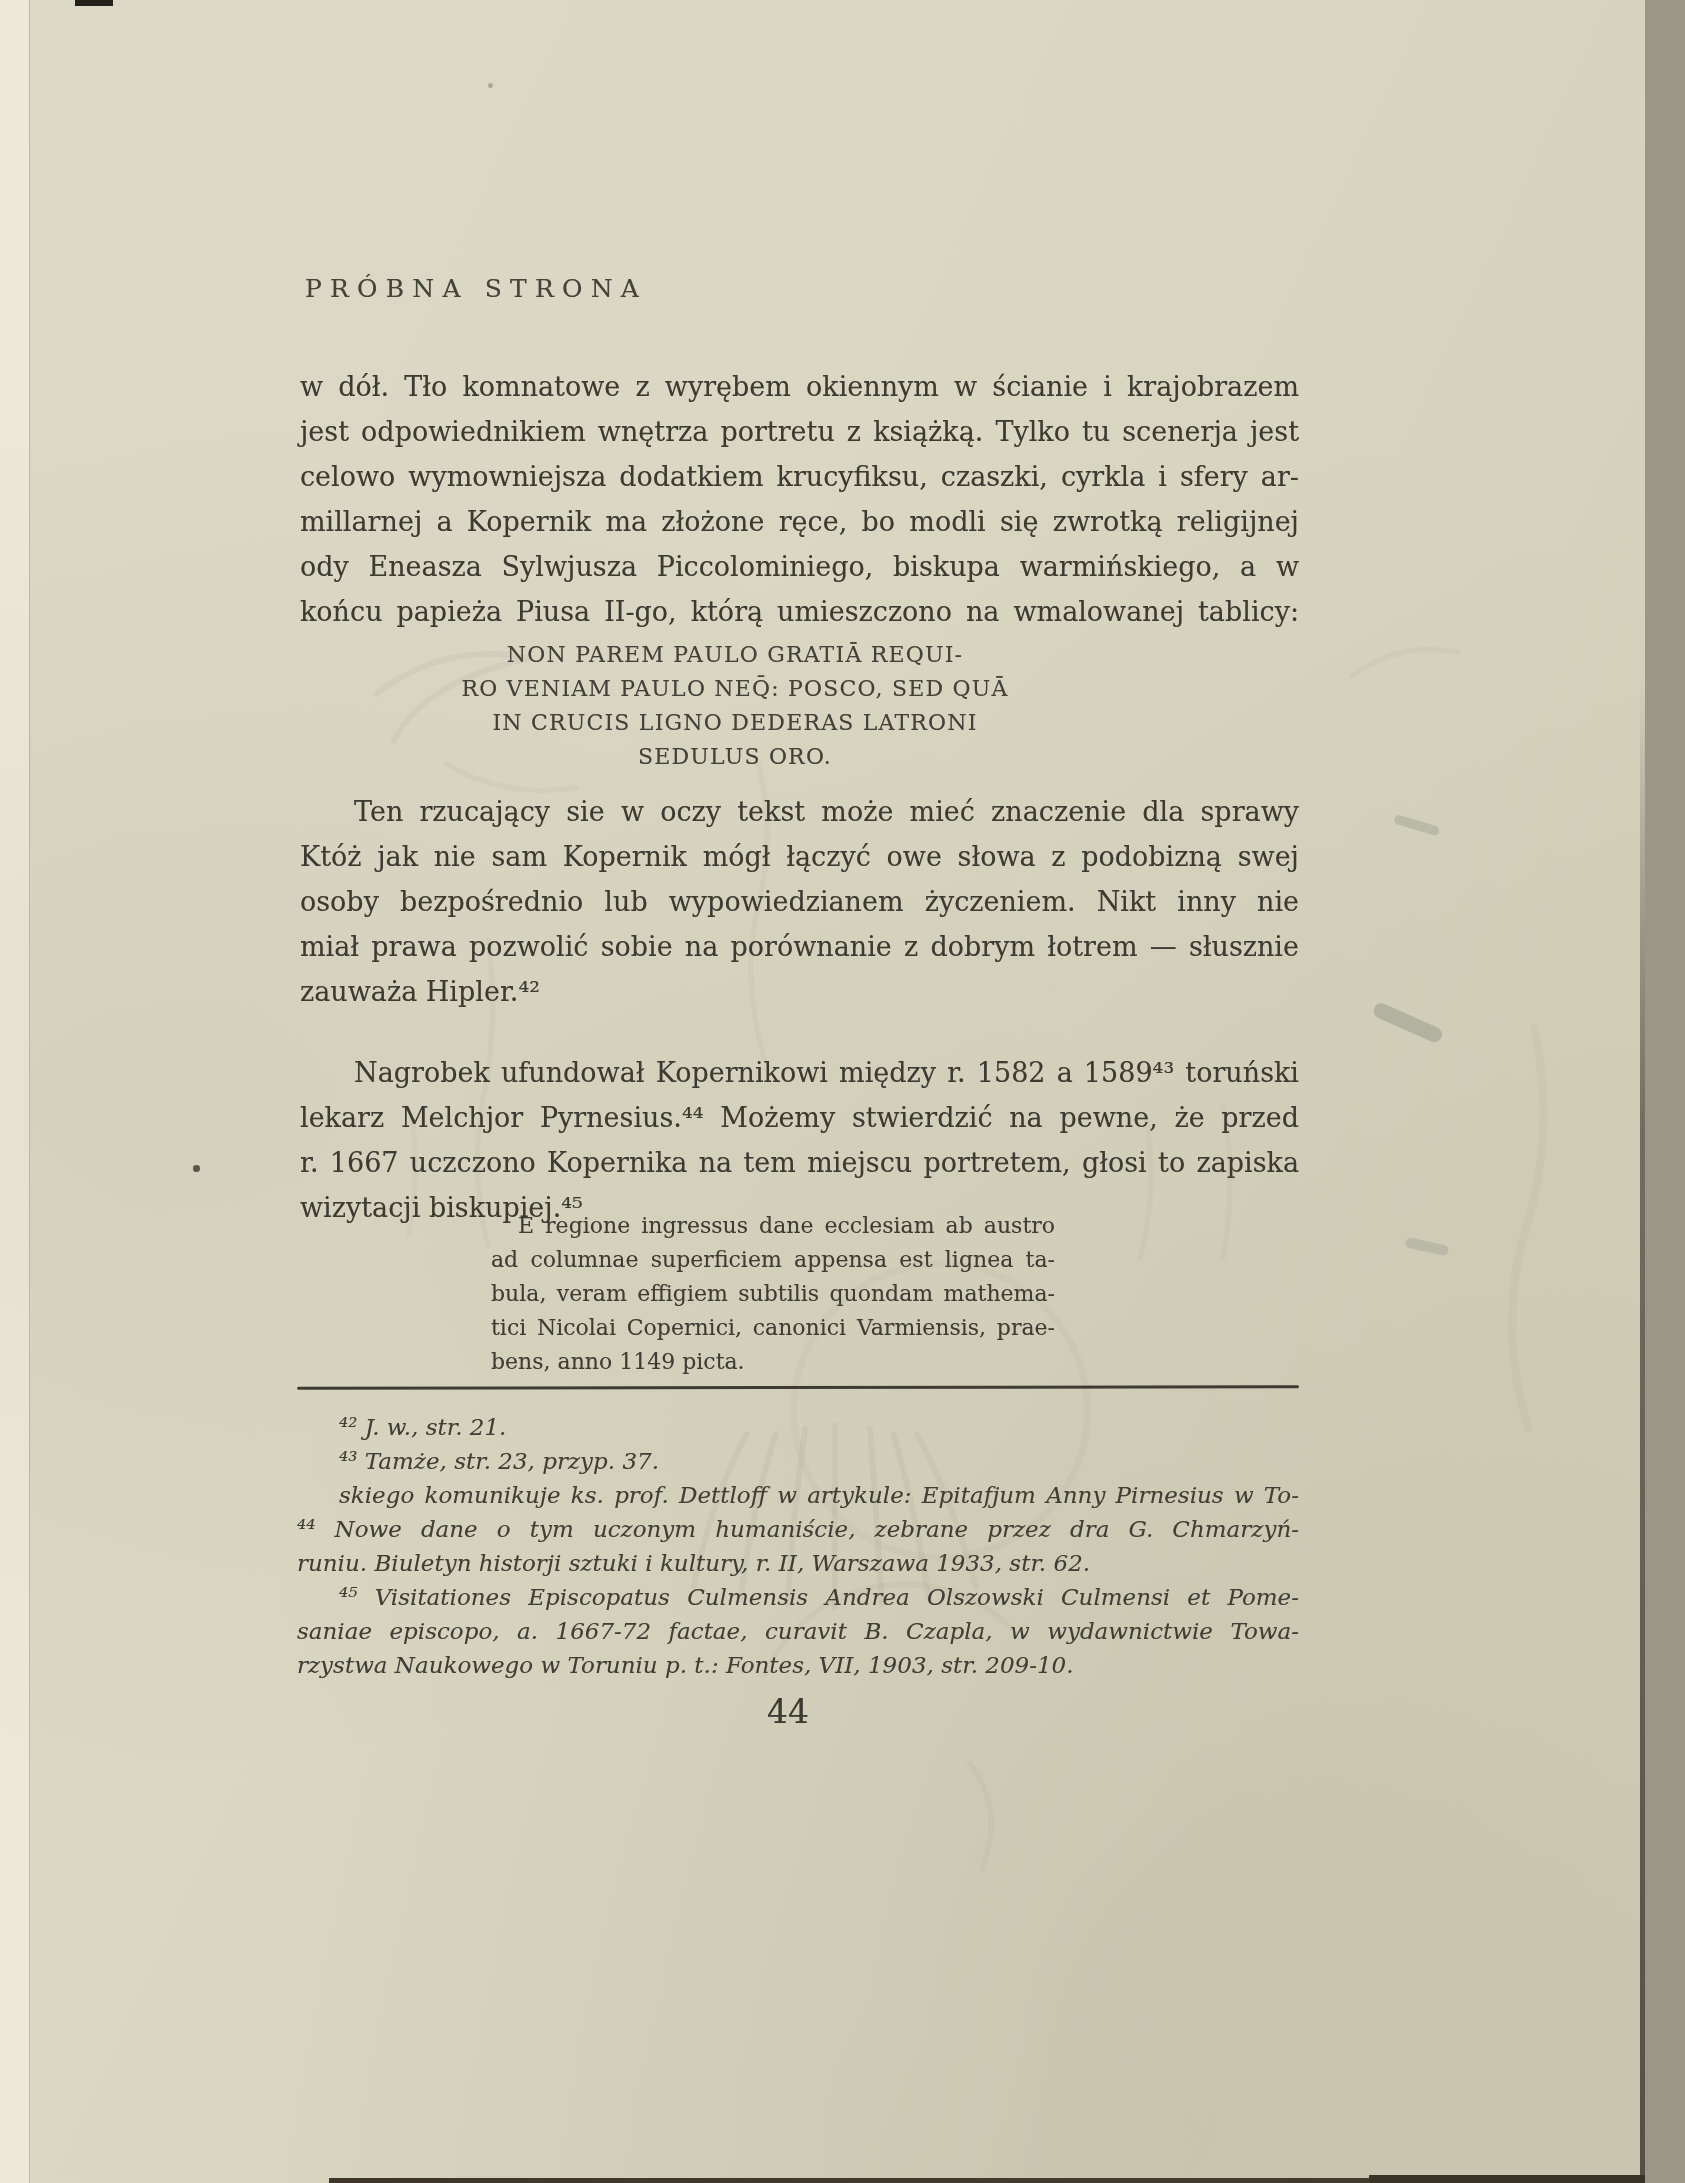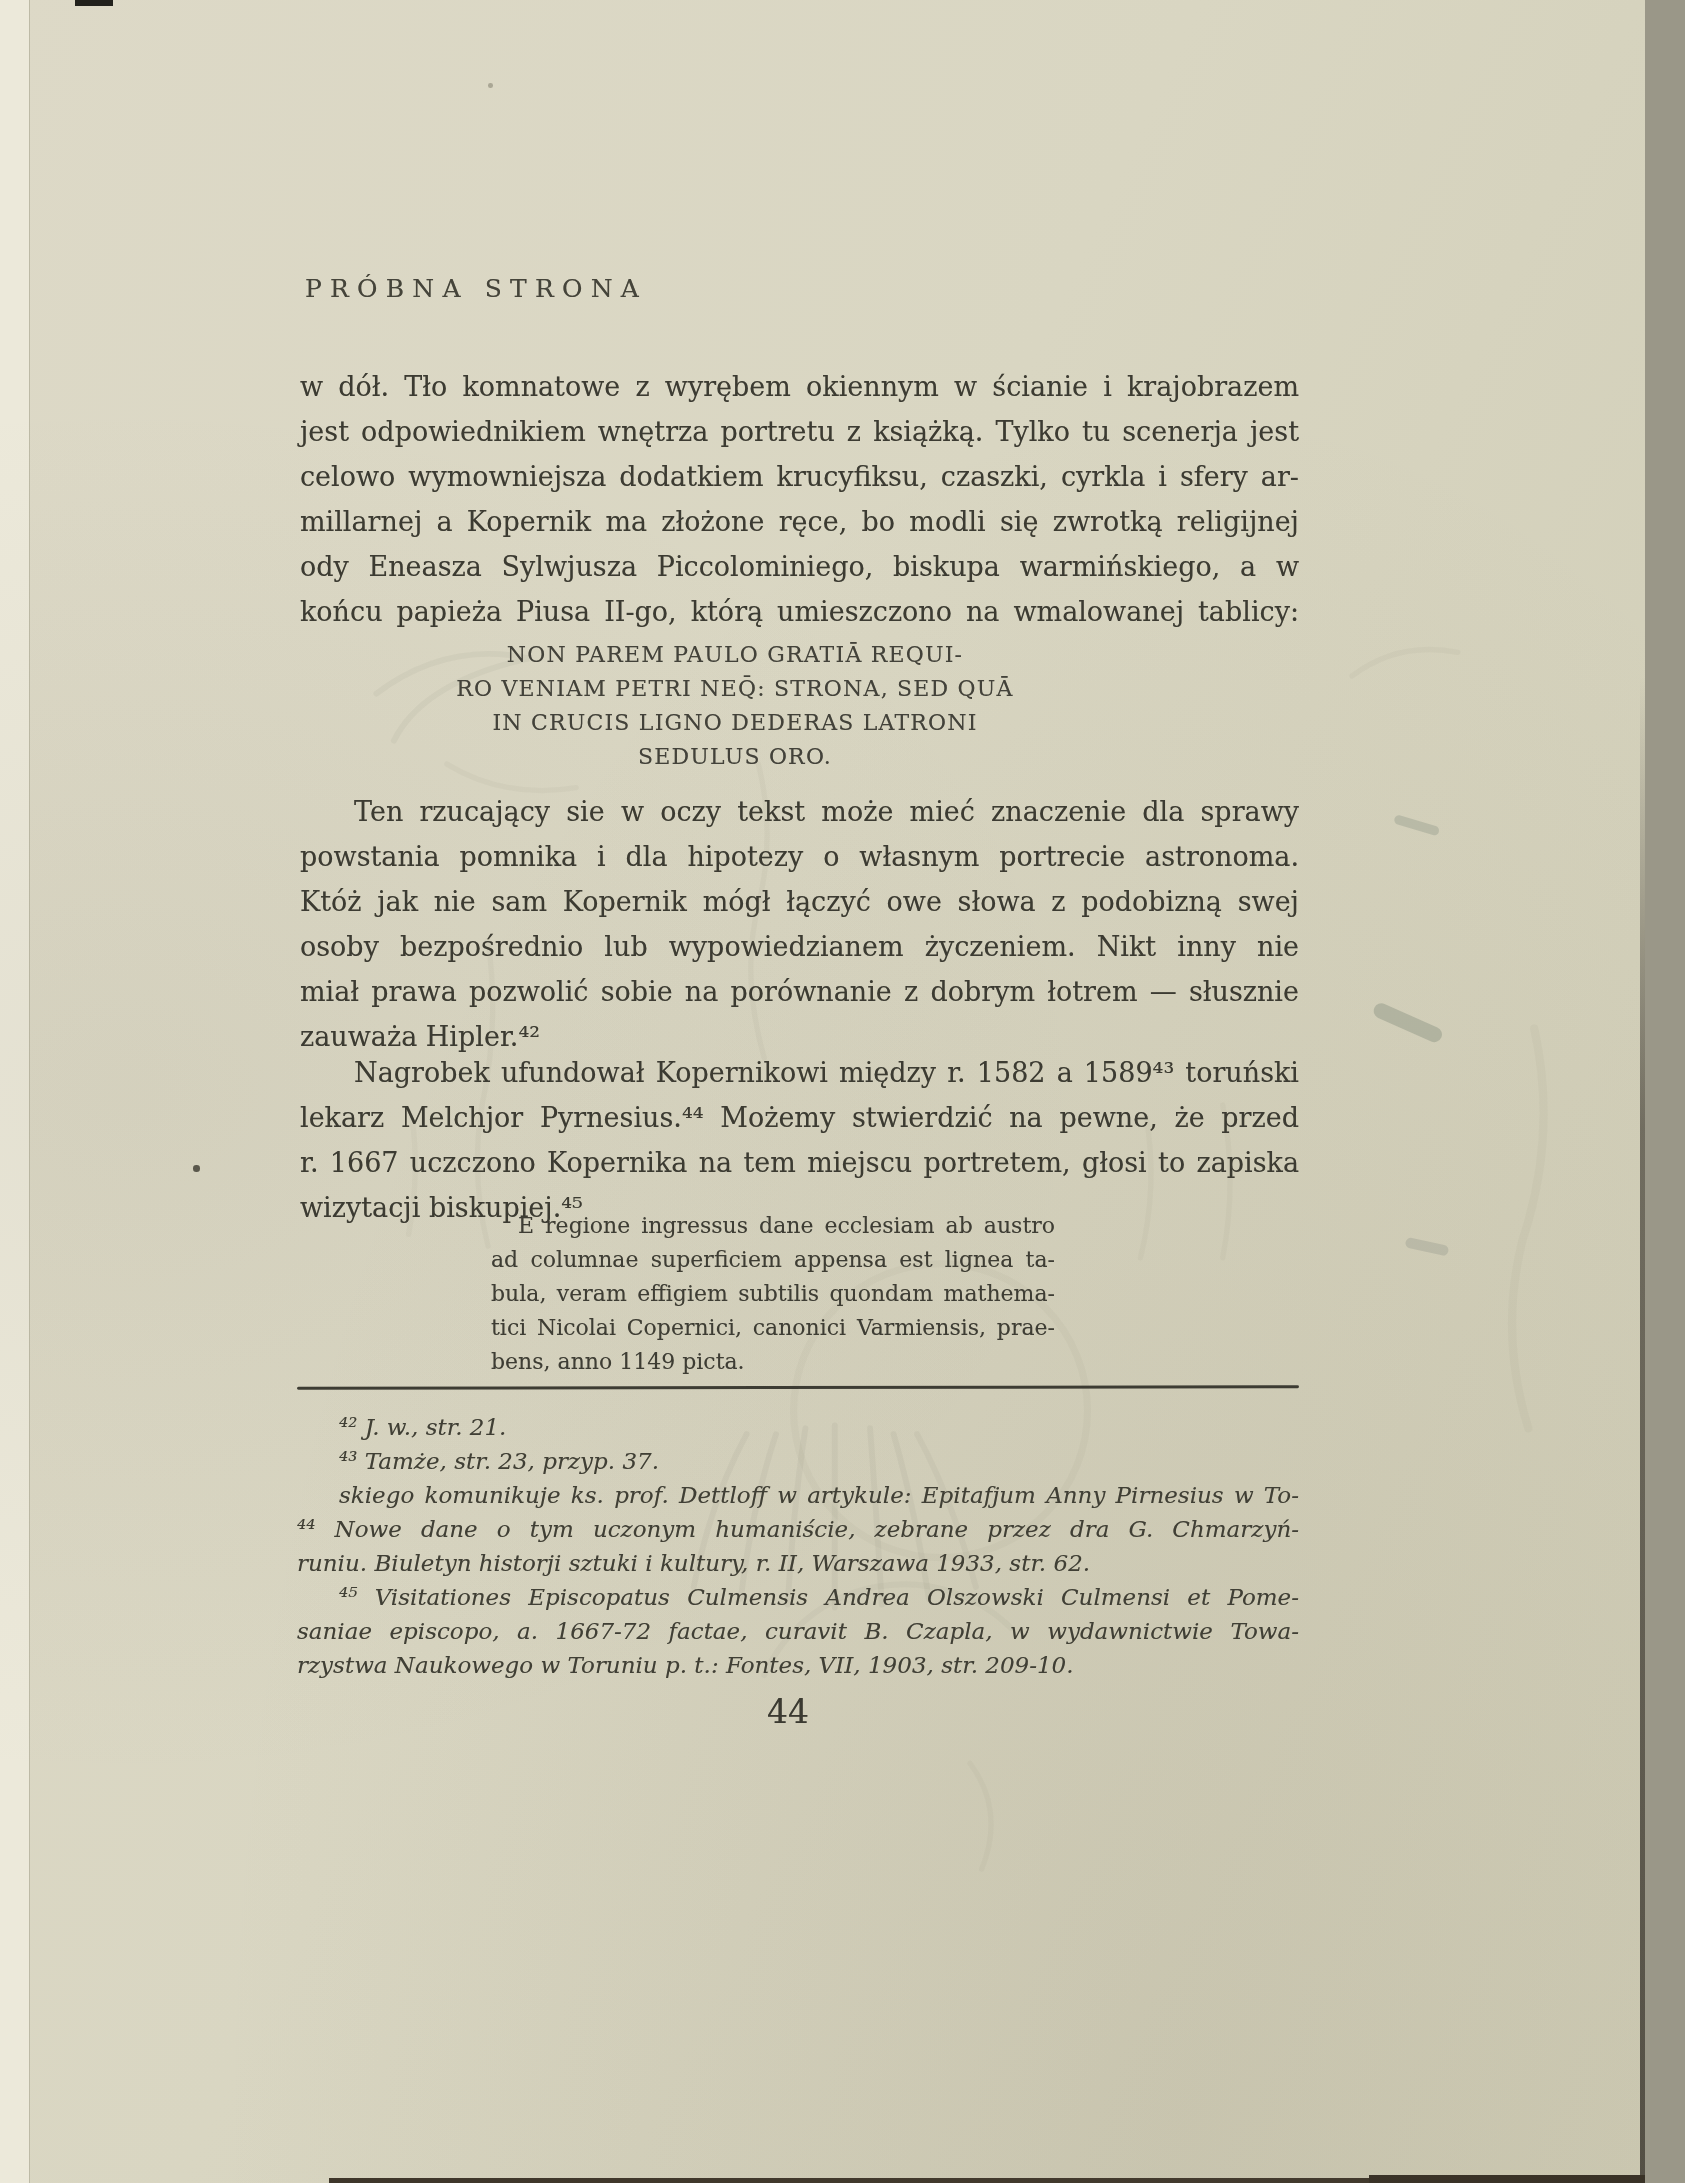--- a/index.html
+++ b/index.html
@@ -104,28 +104,27 @@
       <div class="pline">w dół. Tło komnatowe z wyrębem okiennym w ścianie i krajobrazem</div>
       <div class="pline">jest odpowiednikiem wnętrza portretu z książką. Tylko tu scenerja jest</div>
       <div class="pline">celowo wymowniejsza dodatkiem krucyfiksu, czaszki, cyrkla i sfery ar-</div>
       <div class="pline">millarnej a Kopernik ma złożone ręce, bo modli się zwrotką religijnej</div>
       <div class="pline">ody Eneasza Sylwjusza Piccolominiego, biskupa warmińskiego, a w</div>
       <div class="pline">końcu papieża Piusa II-go, którą umieszczono na wmalowanej tablicy:</div>
     </div>
 
   <div class="quote1">
       <div class="pline">NON PAREM PAULO GRATIĀ REQUI-</div>
-      <div class="pline">RO VENIAM PETRI NEQ̄: STRONA, SED QUĀ</div>
+      <div class="pline">RO VENIAM PAULO NEQ̄: POSCO, SED QUĀ</div>
       <div class="pline">IN CRUCIS LIGNO DEDERAS LATRONI</div>
       <div class="pline">SEDULUS ORO.</div>
     </div>
 
   <div class="textblock para short-last indent p2">
       <div class="pline">Ten rzucający sie w oczy tekst może mieć znaczenie dla sprawy</div>
-      <div class="pline">powstania pomnika i dla hipotezy o własnym portrecie astronoma.</div>
       <div class="pline">Któż jak nie sam Kopernik mógł łączyć owe słowa z podobizną swej</div>
       <div class="pline">osoby bezpośrednio lub wypowiedzianem życzeniem. Nikt inny nie</div>
       <div class="pline">miał prawa pozwolić sobie na porównanie z dobrym łotrem — słusznie</div>
       <div class="pline">zauważa Hipler.⁴²</div>
     </div>
 
   <div class="textblock para short-last indent p3">
       <div class="pline">Nagrobek ufundował Kopernikowi między r. 1582 a 1589⁴³ toruński</div>
       <div class="pline">lekarz Melchjor Pyrnesius.⁴⁴ Możemy stwierdzić na pewne, że przed</div>
       <div class="pline">r. 1667 uczczono Kopernika na tem miejscu portretem, głosi to zapiska</div>

